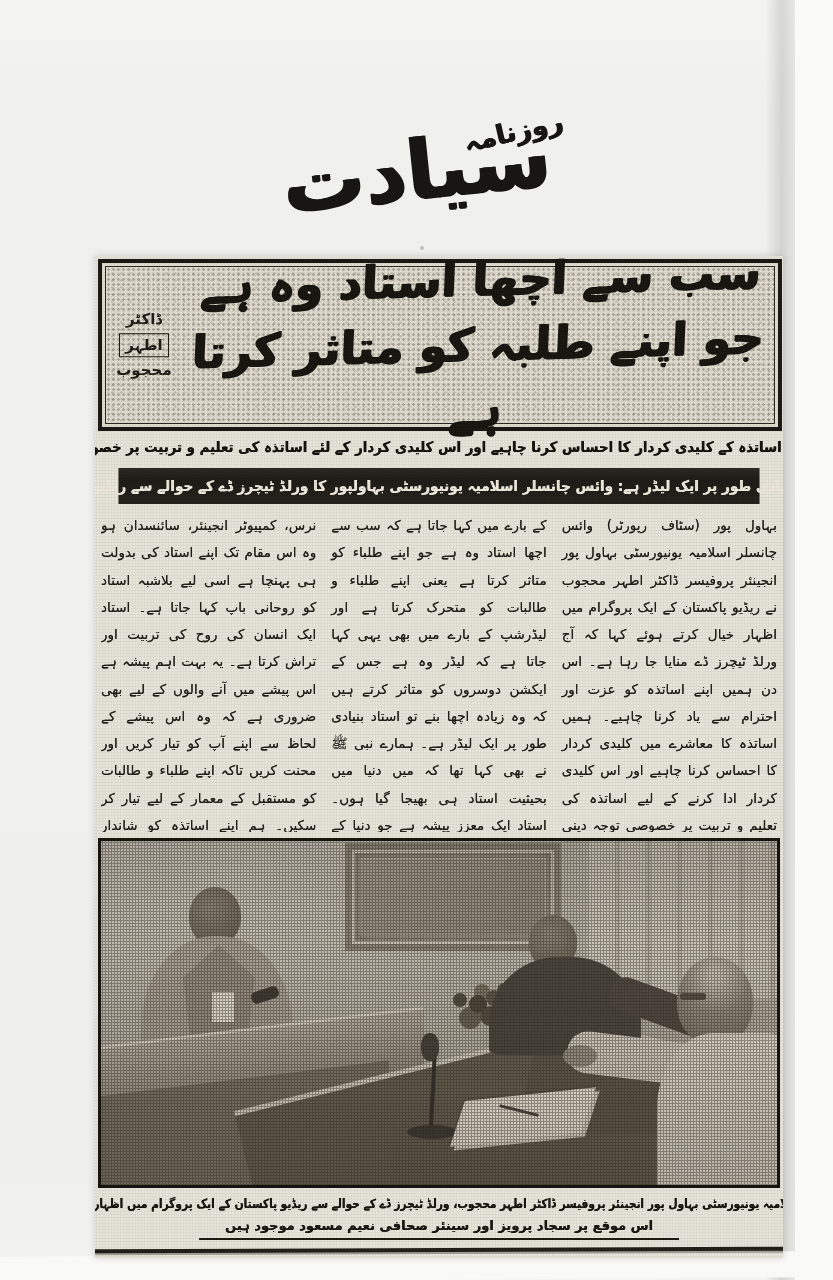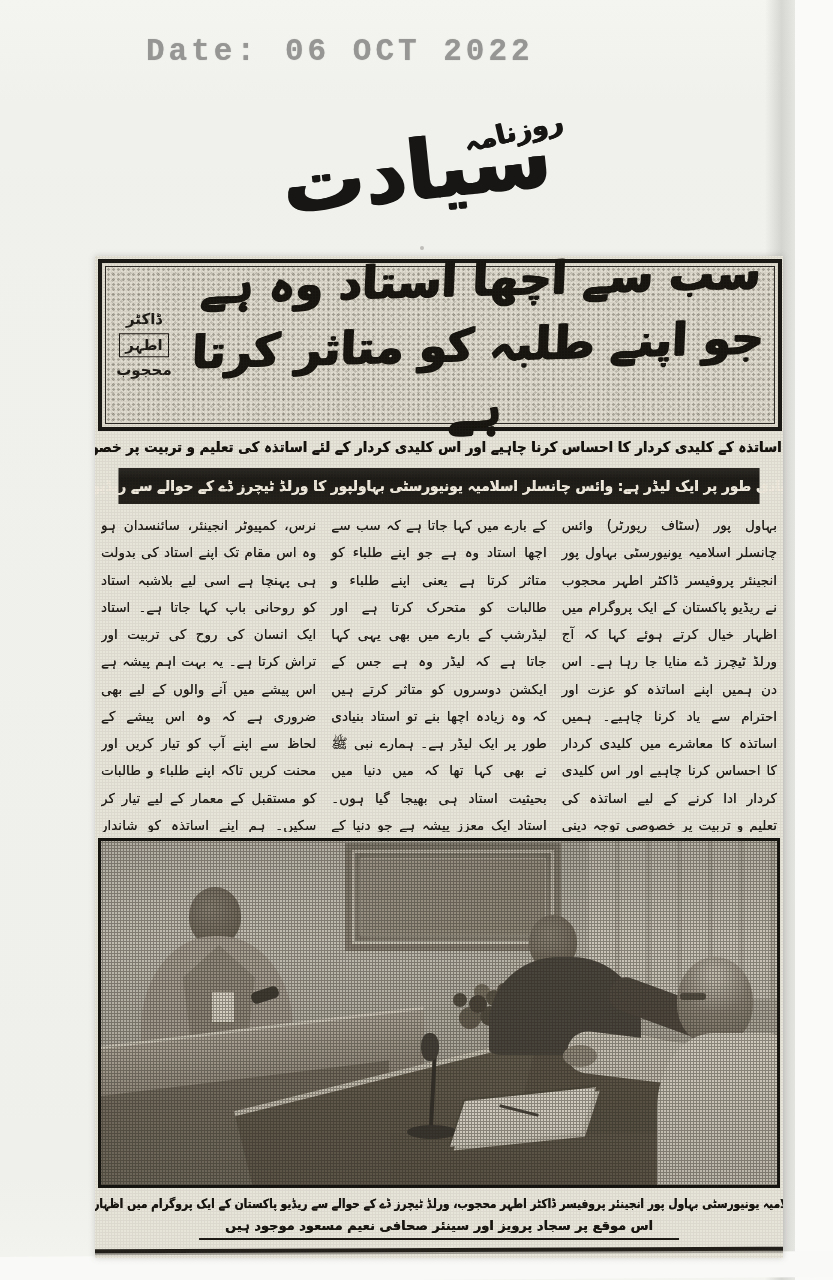--- a/index.html
+++ b/index.html
@@ -183,23 +183,20 @@
 <body>
 
 <div class="page">
 
   <div class="edge-shadow-right"></div>
   <div class="edge-white-right"></div>
   <div class="edge-white-bottom"></div>
   <div class="speck1"></div>
   <div class="speck2"></div>
 
-  <div class="date-stamp">
-    <span>Date:</span><span class="gap"></span><span>06 OCT 2022</span>
-  </div>
 
   <div class="masthead">
     <div class="masthead-daily">روزنامہ</div>
     <div class="masthead-title">سیادت</div>
   </div>
 
   <div class="clipping">
 
     <div class="headline-box">
       <div class="inner-frame"></div>

